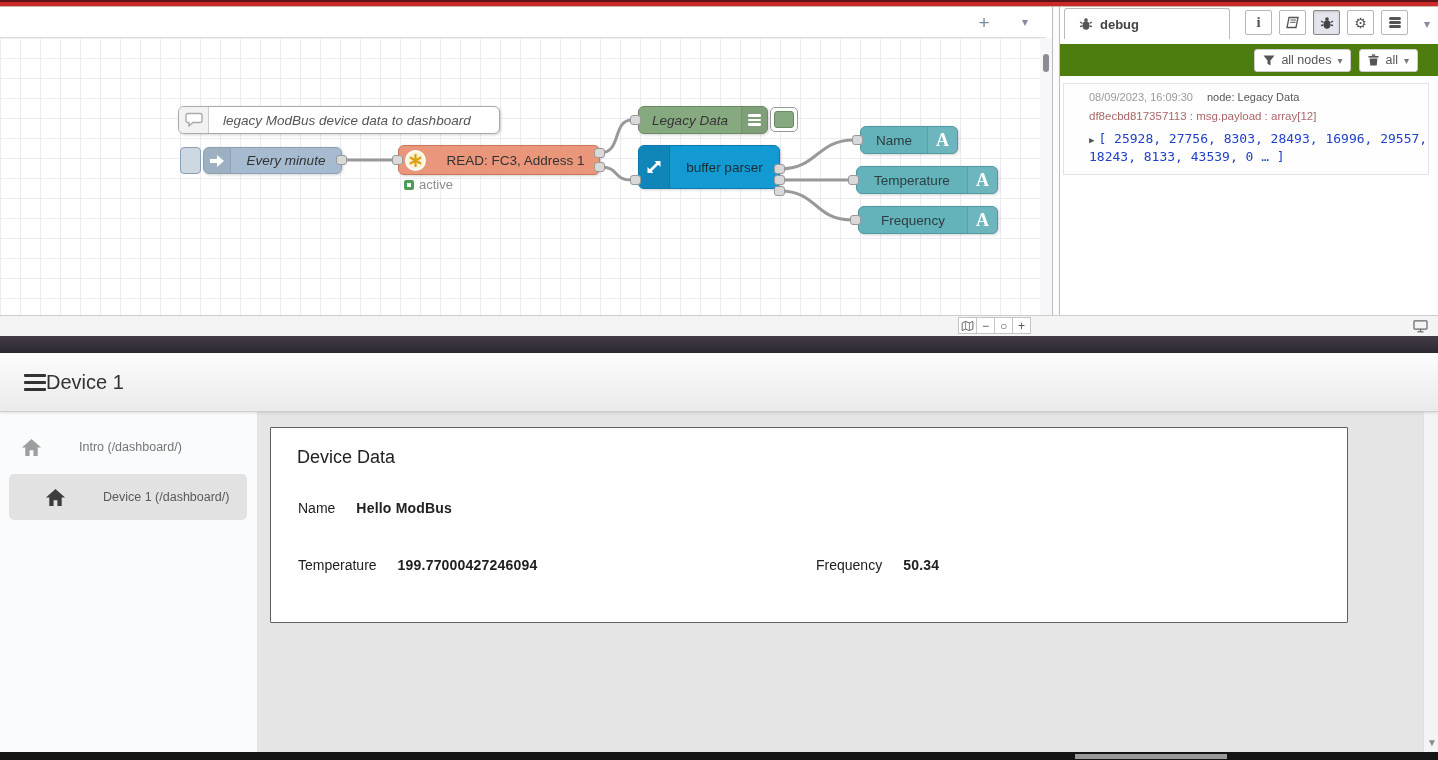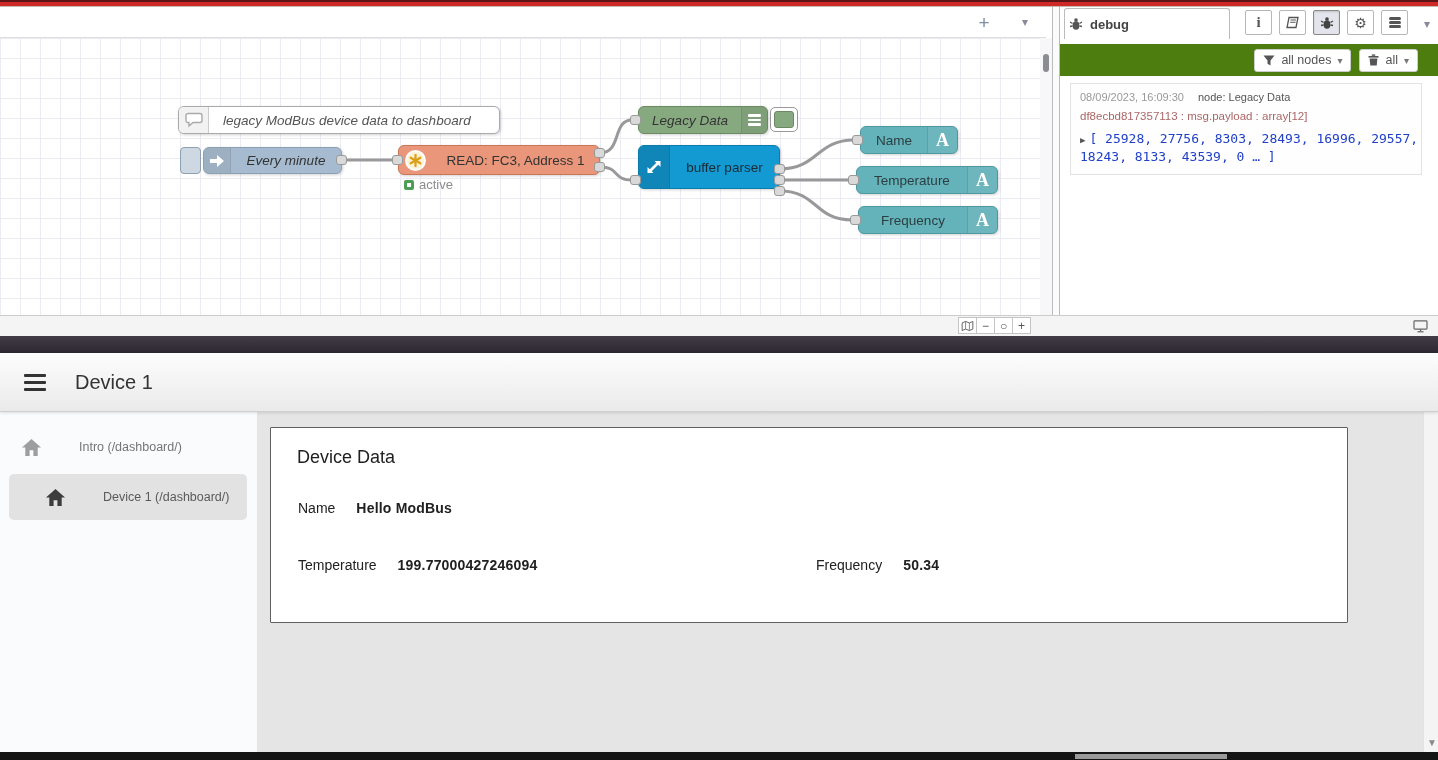--- a/index.html
+++ b/index.html
@@ -93,55 +93,55 @@
   .foot-btn { display:inline-flex; align-items:center; justify-content:center; width:19px; height:17px;
     background:#fff; border:1px solid #c4c4c4; color:#555; font-size:12px; cursor:pointer; }
   #zoom-controls { position:absolute; left:958px; top:1px; display:flex; }
   #zoom-controls .foot-btn + .foot-btn { margin-left:-1px; }
   #debug-pop-btn { position:absolute; right:8px; top:2px; border:none; background:transparent; }
 
   
   #debug-header { top:7px; left:1060px; width:378px; height:31px; background:#fff; }
   #debug-tab { position:absolute; left:4px; top:1px; width:166px; height:31px; background:#fff;
     border:1px solid #bbb; border-bottom:none; border-radius:3px 3px 0 0; display:flex; align-items:center;
-    padding-left:4px; gap:7px; font-size:13px; font-weight:bold; color:#444; cursor:pointer; }
+    padding-left:14px; gap:7px; font-size:13px; font-weight:bold; color:#444; cursor:pointer; }
   #sidebar-btns { position:absolute; right:30px; top:3px; display:flex; gap:7px; }
   .side-btn { width:27px; height:25px; background:#fff; border:1px solid #b7b7b7; border-radius:2px;
     display:flex; align-items:center; justify-content:center; color:#555; cursor:pointer; }
   .side-btn.active { background:#e4e4ec; border-color:#888; box-shadow:inset 0 1px 2px rgba(0,0,0,.15); }
   .serif-i { font-family:"Liberation Serif", serif; font-weight:bold; font-size:15px; }
   #sidebar-caret { position:absolute; right:8px; top:10px; color:#8a8a9a; font-size:12px; cursor:pointer; }
 
   #debug-toolbar { top:44px; left:1060px; width:378px; height:32px; background:#4d7c0f;
     display:flex; justify-content:flex-end; align-items:center; gap:8px; padding-right:20px; }
   .tool-btn { height:23px; background:#fff; border:1px solid #ccc; border-radius:3px; color:#555;
     font-size:12.5px; display:inline-flex; align-items:center; gap:6px; padding:0 8px; cursor:pointer; }
   .tool-btn .caret { font-size:10px; color:#777; }
 
   #debug-list { top:76px; left:1060px; width:372px; height:239px; background:#fff; overflow:hidden; }
-  #debug-msg { margin:7px 10px; background:#fefefe; border:1px solid #e3e3e3; padding:7px 9px 9px; }
+  #debug-msg { margin:7px 3px; background:#fefefe; border:1px solid #e3e3e3; padding:7px 25px 9px; }
   #debug-msg .row1 { display:flex; font-size:11px; }
   #debug-msg .ts { color:#999; }
   #debug-msg .node-ref { color:#555; margin-left:14px; }
   #debug-msg .meta { color:#a66; font-size:11.5px; margin-top:7px; }
   #debug-msg .payload { margin-top:8px; font-family:"DejaVu Sans Mono","Liberation Mono",monospace;
     font-size:13px; color:#2140c9; width:356px; line-height:1.35; }
   #debug-msg .exp-caret { color:#555; font-size:9px; cursor:pointer; margin-right:4px; }
 
   
   #dark-bar { top:336px; left:0; width:1438px; height:17px;
     background:linear-gradient(#433c46, #2c2730); }
 
   
   #dash-header { top:353px; left:0; width:1438px; height:59px;
     background:linear-gradient(#fdfdfd, #eaeaea); border-bottom:1px solid #cfcfcf;
     box-shadow:0 1px 3px rgba(0,0,0,.12); display:flex; align-items:center; z-index:5; }
   #hamburger { margin-left:24px; width:22px; cursor:pointer; }
   #hamburger div { height:3px; background:#333; margin:4px 0; border-radius:1px; }
-  #dash-title { margin-left:29px; font-size:20px; color:#333; }
+  #dash-title { font-size:20px; color:#333; }
 
   #dash-body { top:412px; left:0; width:1438px; height:342px; background:#e5e5e5; }
   #dash-sidebar { position:absolute; top:0; left:0; width:258px; height:342px; background:#fafbfc;
     border-right:1px solid #e4e4e4; }
   .side-item { position:absolute; left:0; width:258px; height:42px; display:flex; align-items:center; cursor:pointer; }
   .side-item .home { margin-left:20px; }
   .side-item .lab { margin-left:36px; font-size:12.5px; color:#757575; }
   #side-item-intro { top:14px; }
   #side-item-device { top:62px; height:46px; left:9px; width:238px; background:#e2e2e2; border-radius:5px;padding-left:24px; }
   #side-item-device .home { margin-left:11px; }

